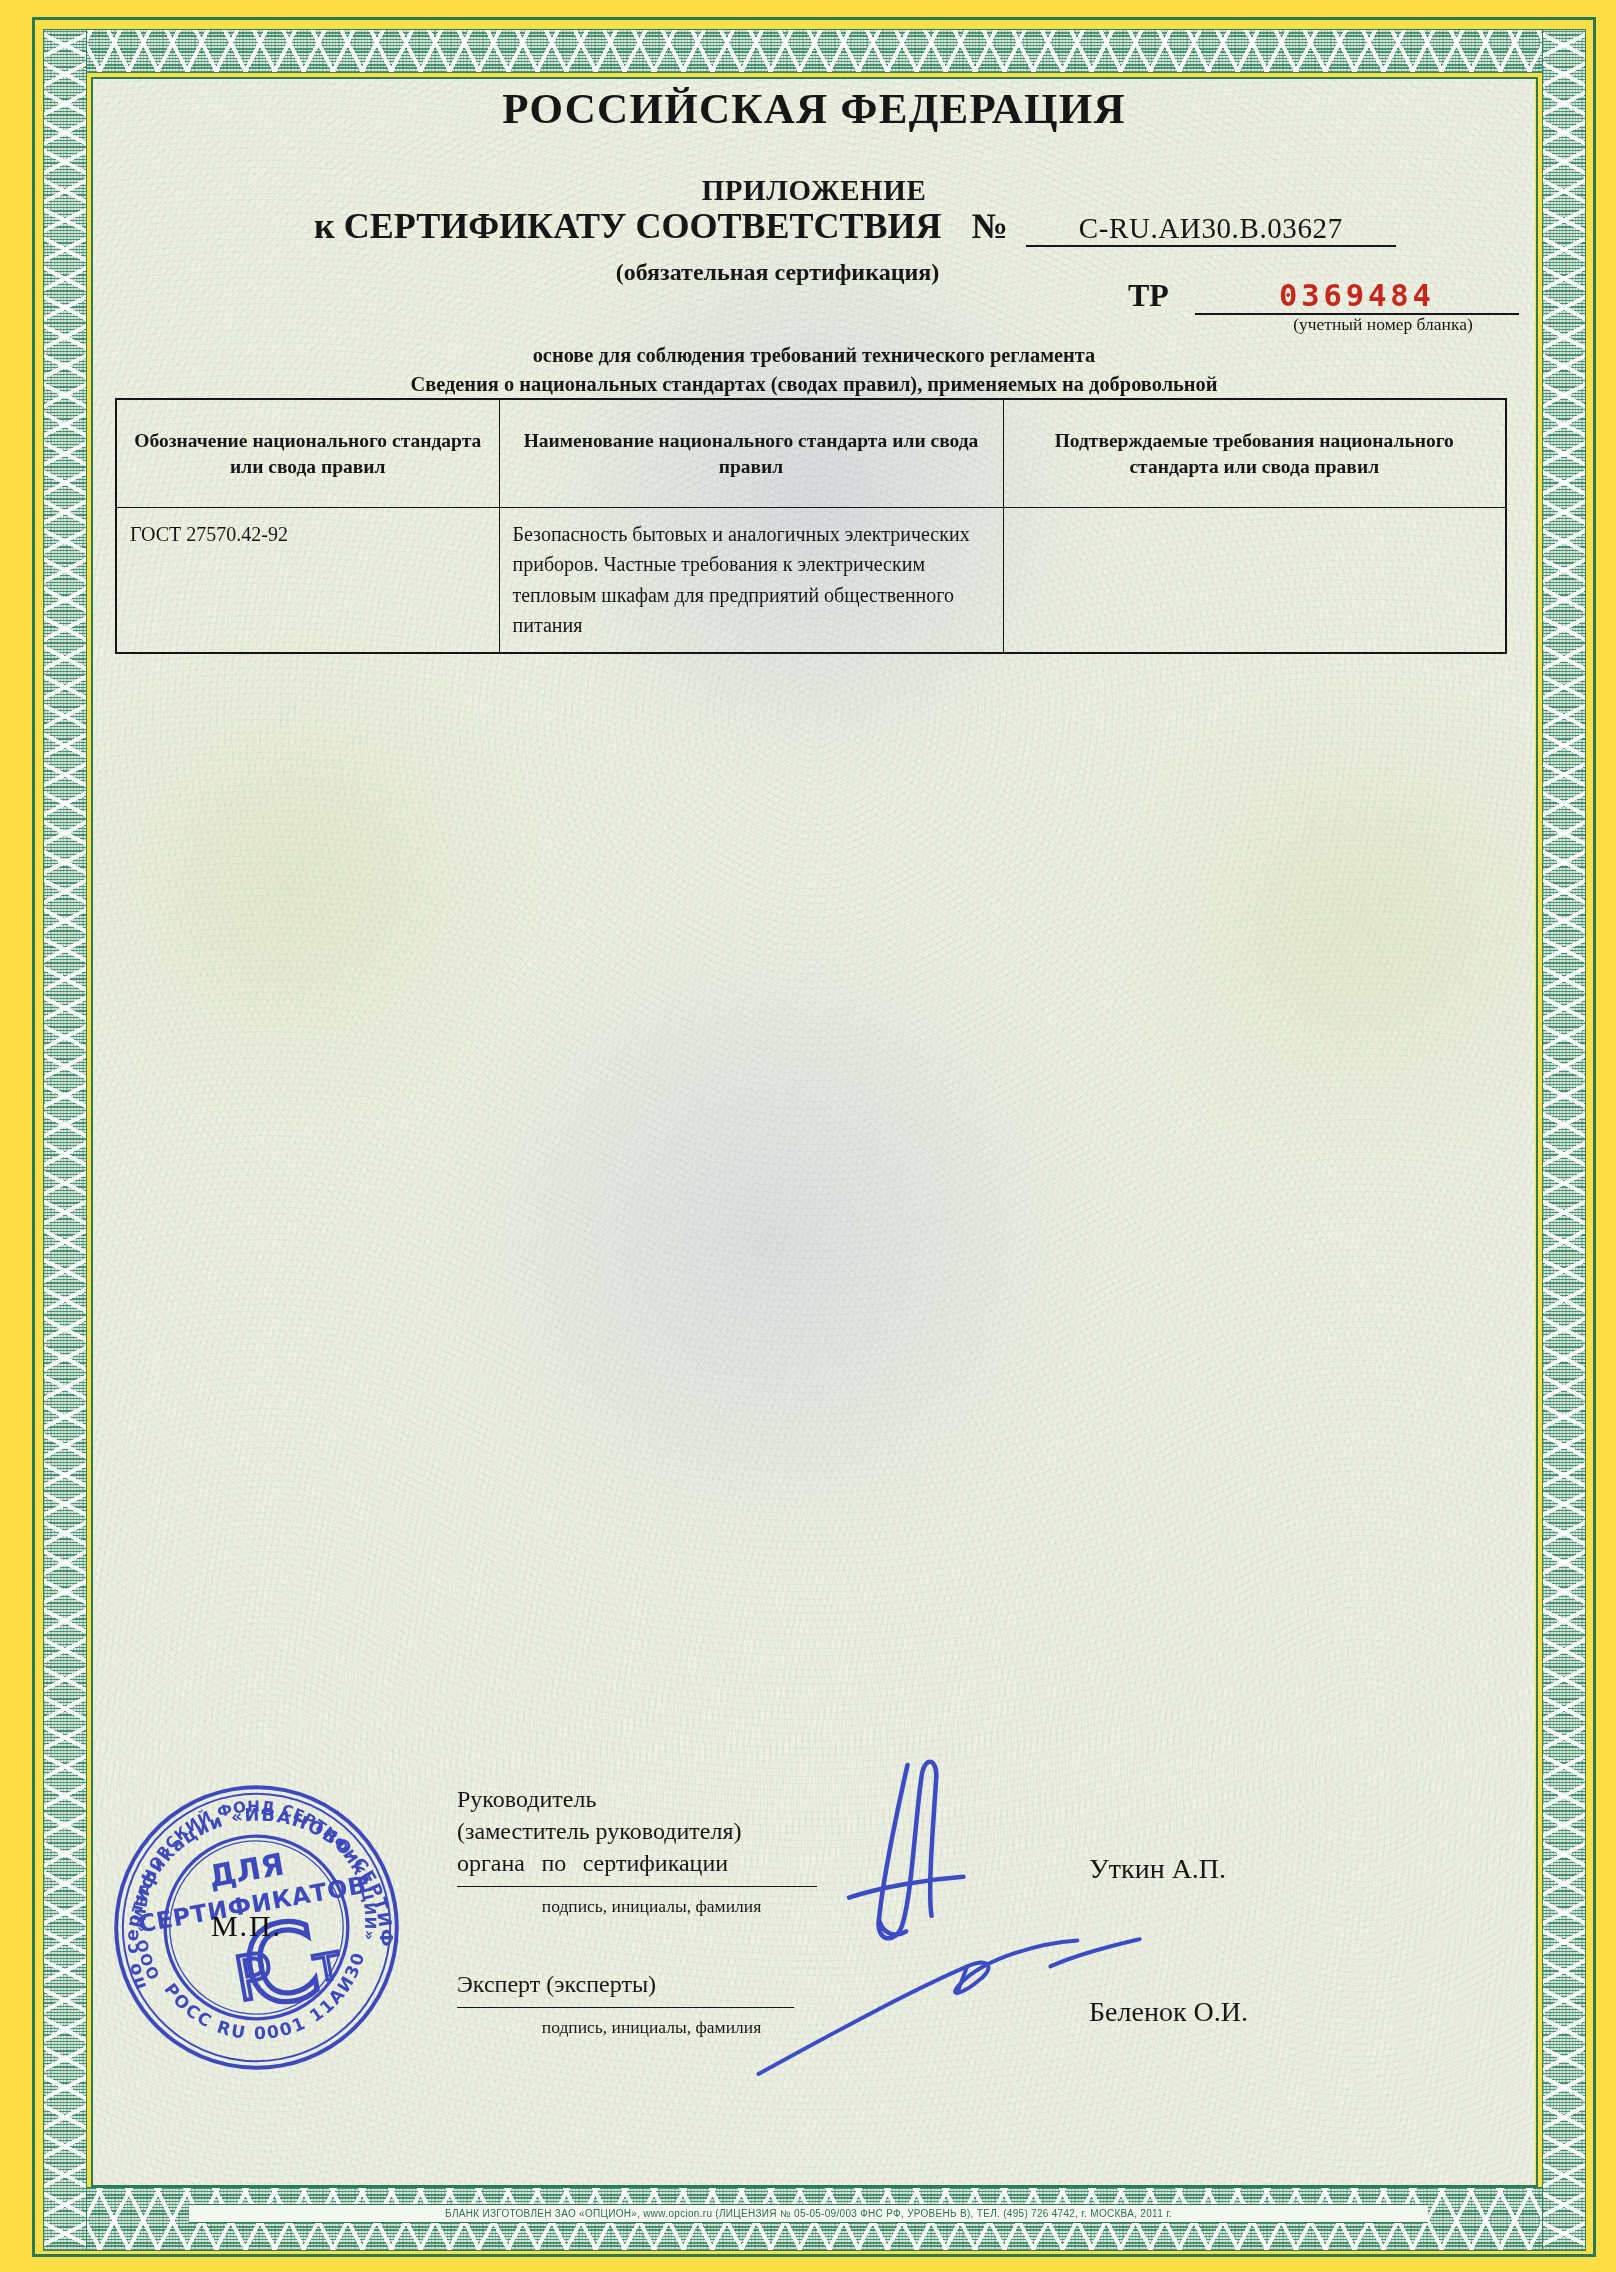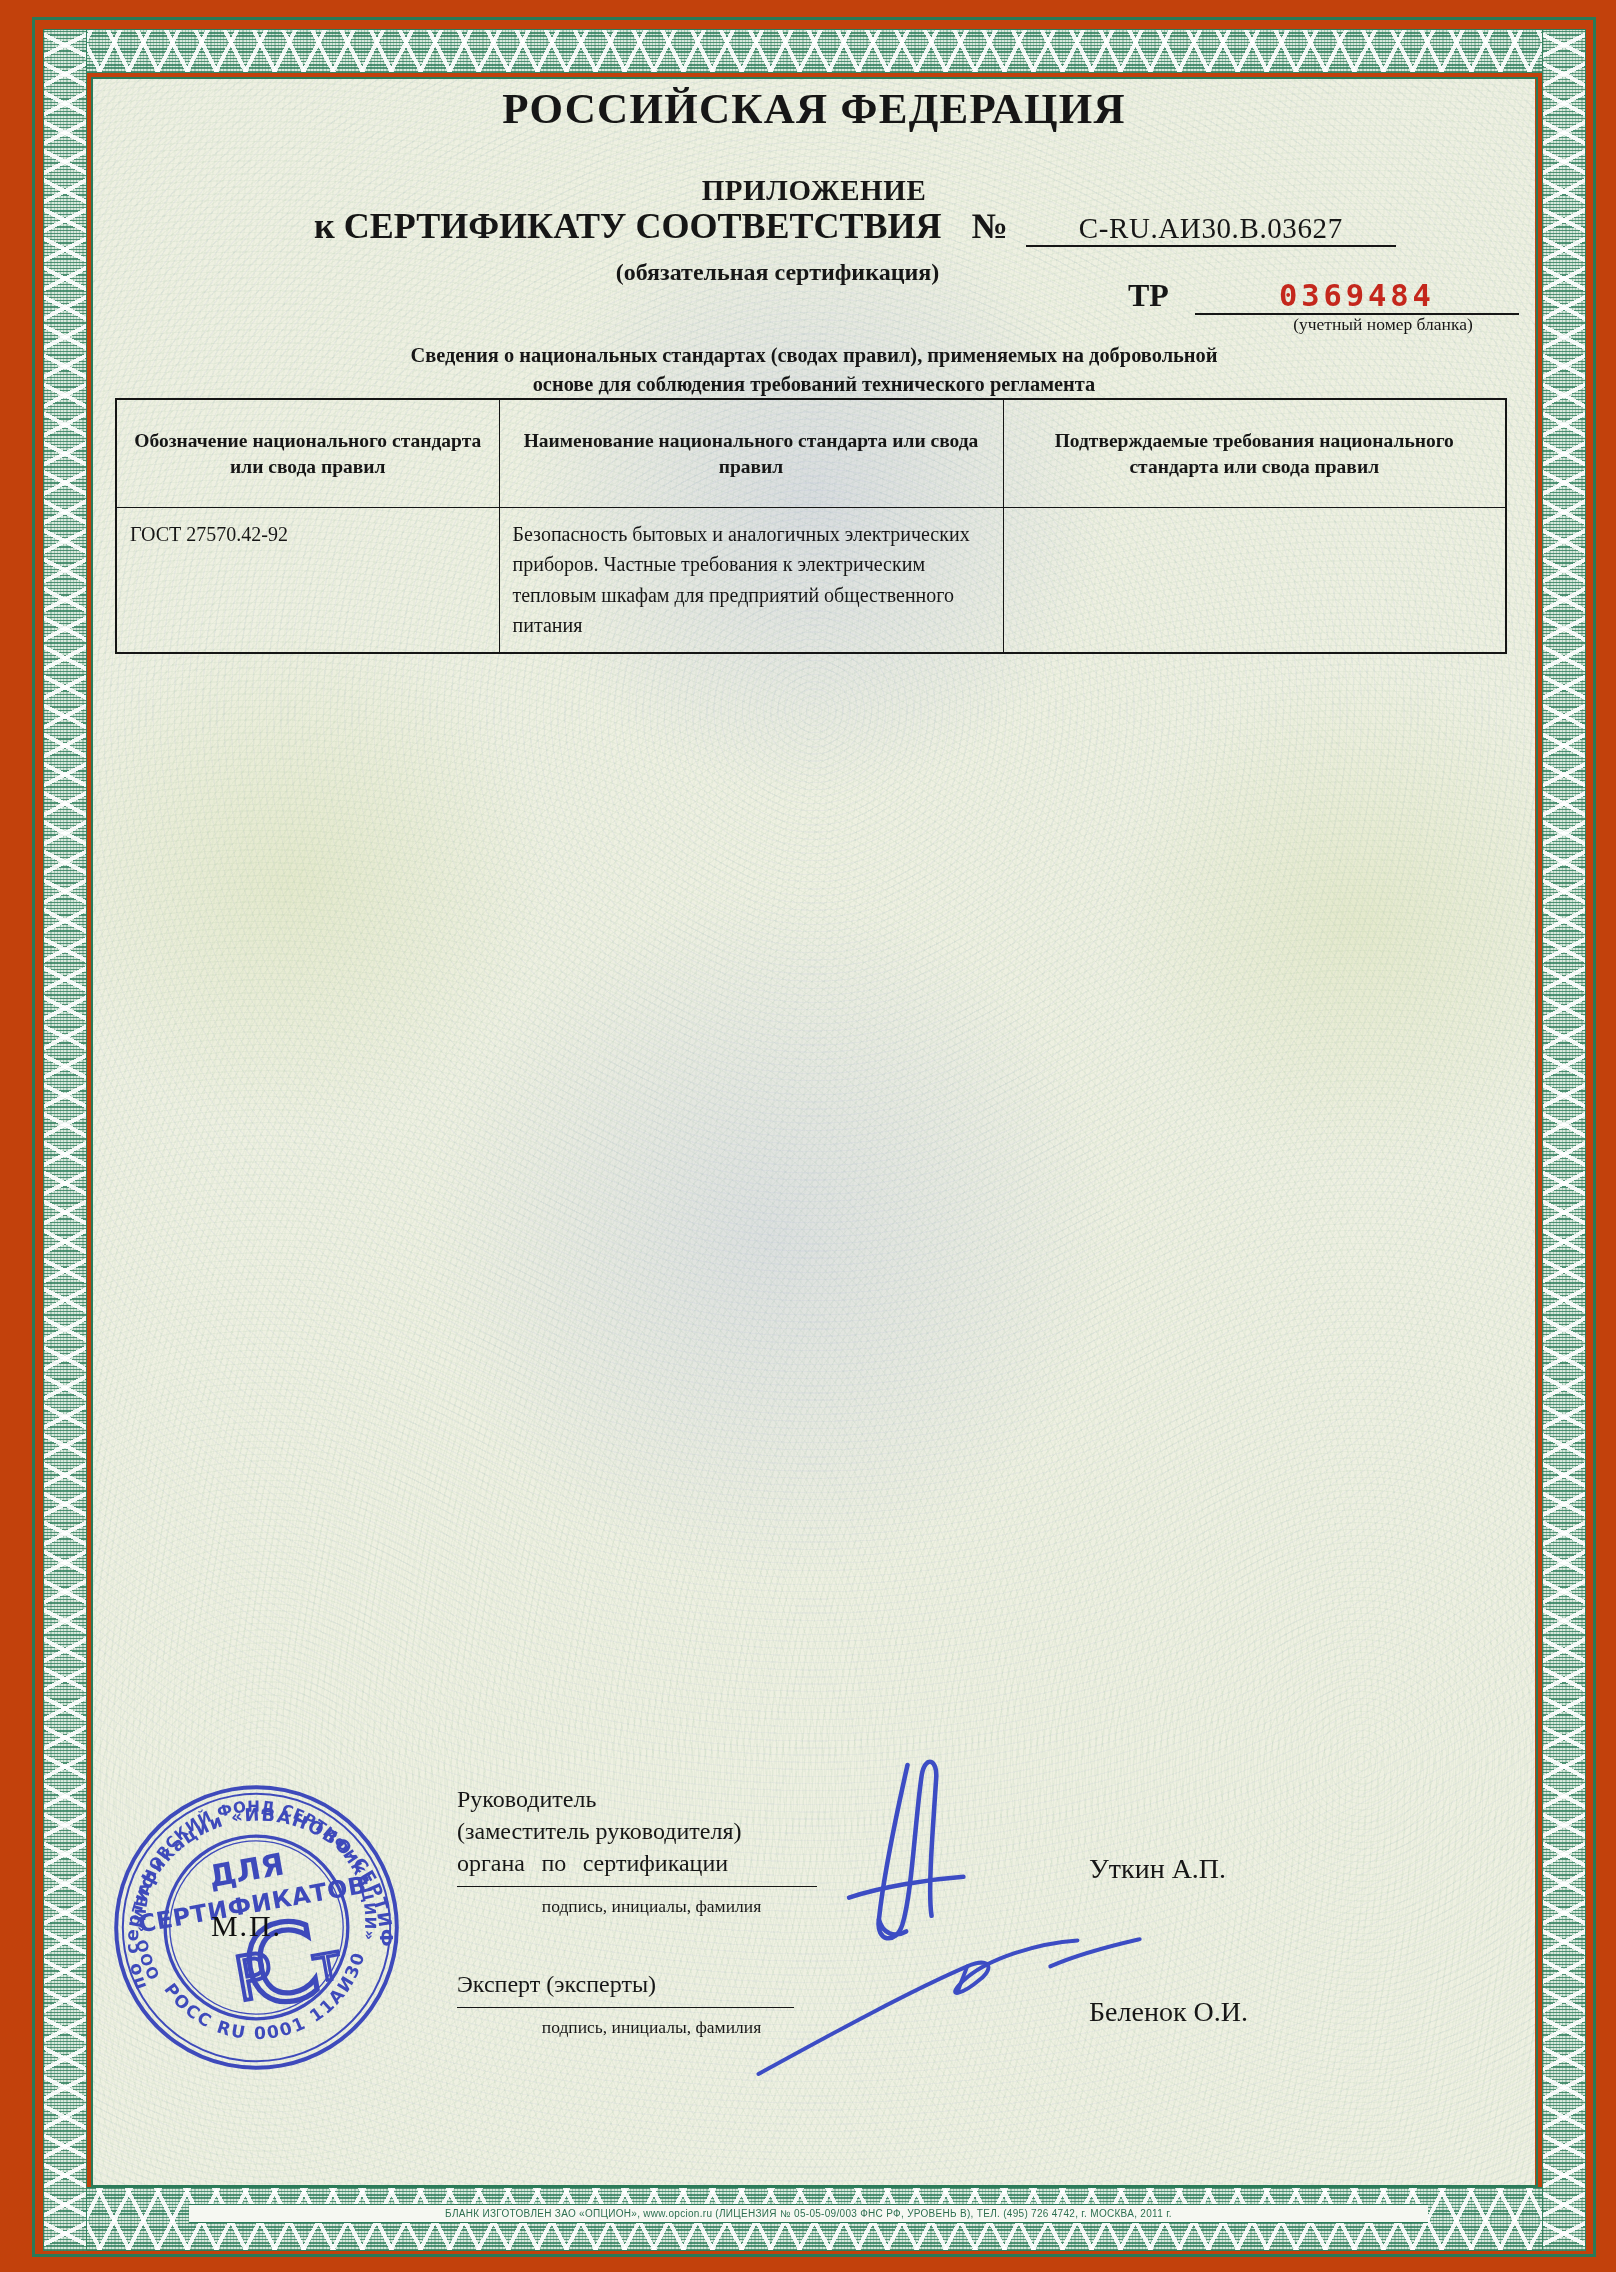--- a/index.html
+++ b/index.html
@@ -1,18 +1,18 @@
 <!DOCTYPE html>
 <html style="font-size:10.4px"><head>
 <meta charset="utf-8">
 <style>
   html,body{margin:0;padding:0;background:#dadad5;}
   .page{
     position:relative;width:1617px;height:2273px;margin:0 auto;
-    background:#c2410c;
+    background:#fde047;
     font-family:"Liberation Serif", serif;color:#161616;overflow:hidden;
   }
   
   .frame-line-outer{position:absolute;top:17px;left:32px;right:21px;bottom:15.6px;border:3.2px solid #2a7a58;}
   .band{position:absolute;background-color:#d8e8dc;
     background-image:
       repeating-linear-gradient(0deg, rgba(42,122,88,.78) 0 1.3px, transparent 1.3px 3.2px),
       repeating-linear-gradient(90deg, rgba(42,122,88,.30) 0 1.3px, transparent 1.3px 3.2px);
     border:1.3px solid rgba(42,122,88,.9);
   }
@@ -114,22 +114,22 @@
     </div>
 
     <div class="abs mandatory">(обязательная сертификация)</div>
 
     <div class="abs tr-row">
       <span>ТР</span><span class="blank-number">0369484</span>
     </div>
     <div class="abs blank-caption">(учетный номер бланка)</div>
 
     <div class="abs center intro">
+      <div>основе для соблюдения требований технического регламента</div>
       <div>Сведения о национальных стандартах (сводах правил), применяемых на добровольной</div>
-      <div>основе для соблюдения требований технического регламента</div>
     </div>
 
     <table class="std">
       <colgroup>
           <col style="width:383px">
           <col style="width:504px">
           <col style="width:503px">
         </colgroup>
       <tbody>
           <tr>

